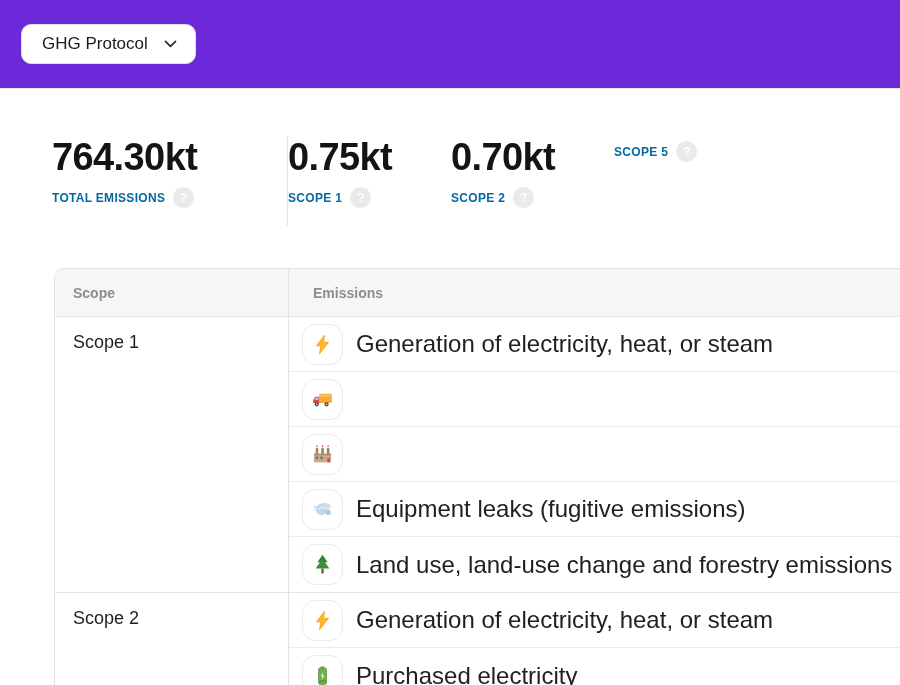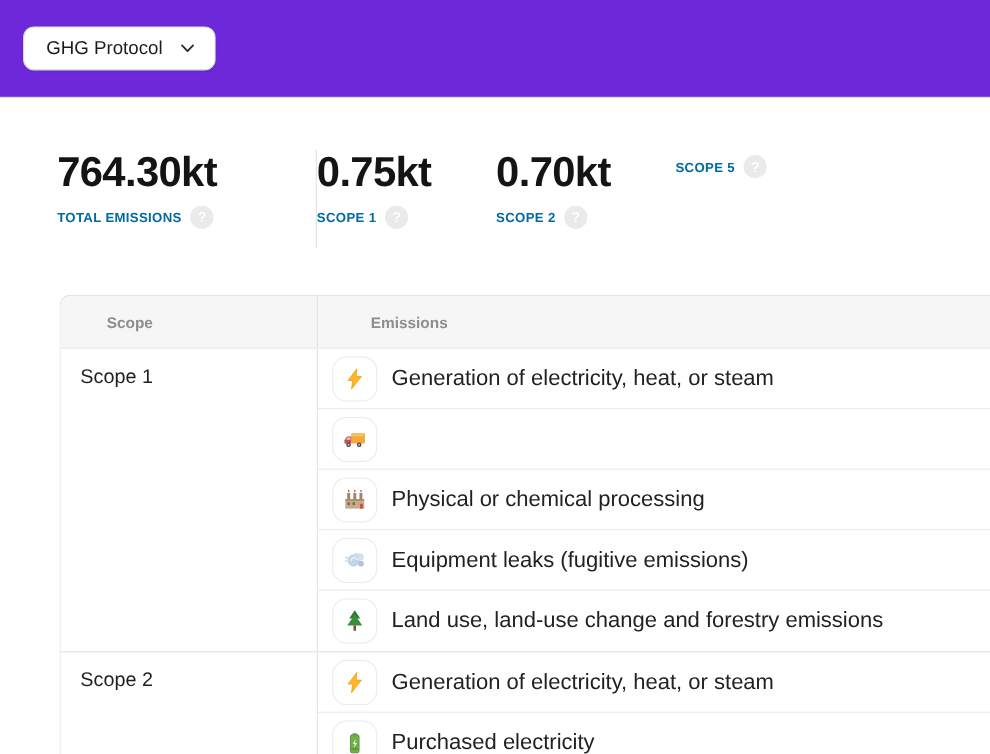--- a/index.html
+++ b/index.html
@@ -32,35 +32,35 @@
 
   
   .table { position:absolute; left:54px; top:268px; width:1160px;
     border:1px solid #e3e3e3; border-bottom:none; border-radius:10px 10px 0 0;
     background:#ffffff; }
   .t-header { display:flex; height:48px; background:#f6f6f6;
     border-bottom:1px solid #e3e3e3; border-radius:10px 10px 0 0; }
   .th-scope { flex:0 0 234px; display:flex; align-items:center;
     padding-left:18px; border-right:1px solid #e3e3e3; }
   .th-emissions { flex:1; display:flex; align-items:center; padding-left:24px; }
-  .th-text { font-size:14px; font-weight:700; color:#8d8d8d;margin-left:24px; }
+  .th-text { font-size:14px; font-weight:700; color:#8d8d8d; }
 
   .group { display:flex; }
   .group + .group { border-top:1px solid #e3e3e3; }
   .scope-cell { flex:0 0 234px; border-right:1px solid #e3e3e3;
     padding:15px 0 0 18px; }
   .scope-label { font-size:18px; color:#1f1f1f; }
   .rows { flex:1; display:flex; flex-direction:column; }
   .row { height:55px; display:flex; align-items:center; padding-left:13px;
     gap:13px; border-bottom:1px solid #ececec; }
   .row:last-child { border-bottom:none; }
   .icon-box { width:41px; height:41px; flex:0 0 41px; border:1px solid #ebebeb;
     border-radius:13px; background:#ffffff; display:flex; align-items:center;
     justify-content:center; }
-  .row-label { font-size:20px; color:#212121; white-space:nowrap; }
+  .row-label { font-size:24px; color:#212121; white-space:nowrap; }
 </style>
 </head>
 <body>
 
 <div class="topbar">
   <div class="dropdown">
     <span class="dropdown-label">GHG Protocol</span>
     <span class="chevron">
       <svg width="13" height="8" viewBox="0 0 13 8">
           <path d="M1.5 1.3 L6.5 6.4 L11.5 1.3" fill="none" stroke="#2b2b2b" stroke-width="1.7" stroke-linecap="round" stroke-linejoin="round"></path>
@@ -150,21 +150,20 @@
             <rect x="8.8" y="3.9" width="2.5" height="5.6" fill="#9C8468"></rect>
             <rect x="14.1" y="3.9" width="2.5" height="5.6" fill="#9C8468"></rect>
             <rect x="4.2" y="1.3" width="1.1" height="1.8" fill="#E0493C"></rect>
             <rect x="9.5" y="1.3" width="1.1" height="1.8" fill="#E0493C"></rect>
             <rect x="14.8" y="1.3" width="1.1" height="1.8" fill="#E0493C"></rect>
             <rect x="3.6" y="12" width="2.2" height="2.4" fill="#85684B"></rect>
             <rect x="8" y="12" width="2.2" height="2.4" fill="#85684B"></rect>
             <rect x="14.6" y="13.3" width="2.4" height="4.2" fill="#D84B40"></rect>
             </svg>
         </span>
-        <span class="row-label">Physical or chemical processing</span>
       </div>
       <div class="row">
         <span class="icon-box">
           <svg width="21" height="21" viewBox="0 0 20 20">
             <circle cx="9" cy="10" r="5.4" fill="#C3D6E8"></circle>
             <circle cx="14.9" cy="7" r="3" fill="#D4E2F0"></circle>
             <circle cx="15.4" cy="12.8" r="2.5" fill="#AFC6DC"></circle>
             <circle cx="11.5" cy="6.2" r="2.6" fill="#CBDCEC"></circle>
             <circle cx="2.9" cy="7.4" r="0.9" fill="#B6CCE0"></circle>
             <circle cx="2.3" cy="10.4" r="0.7" fill="#B6CCE0"></circle>

